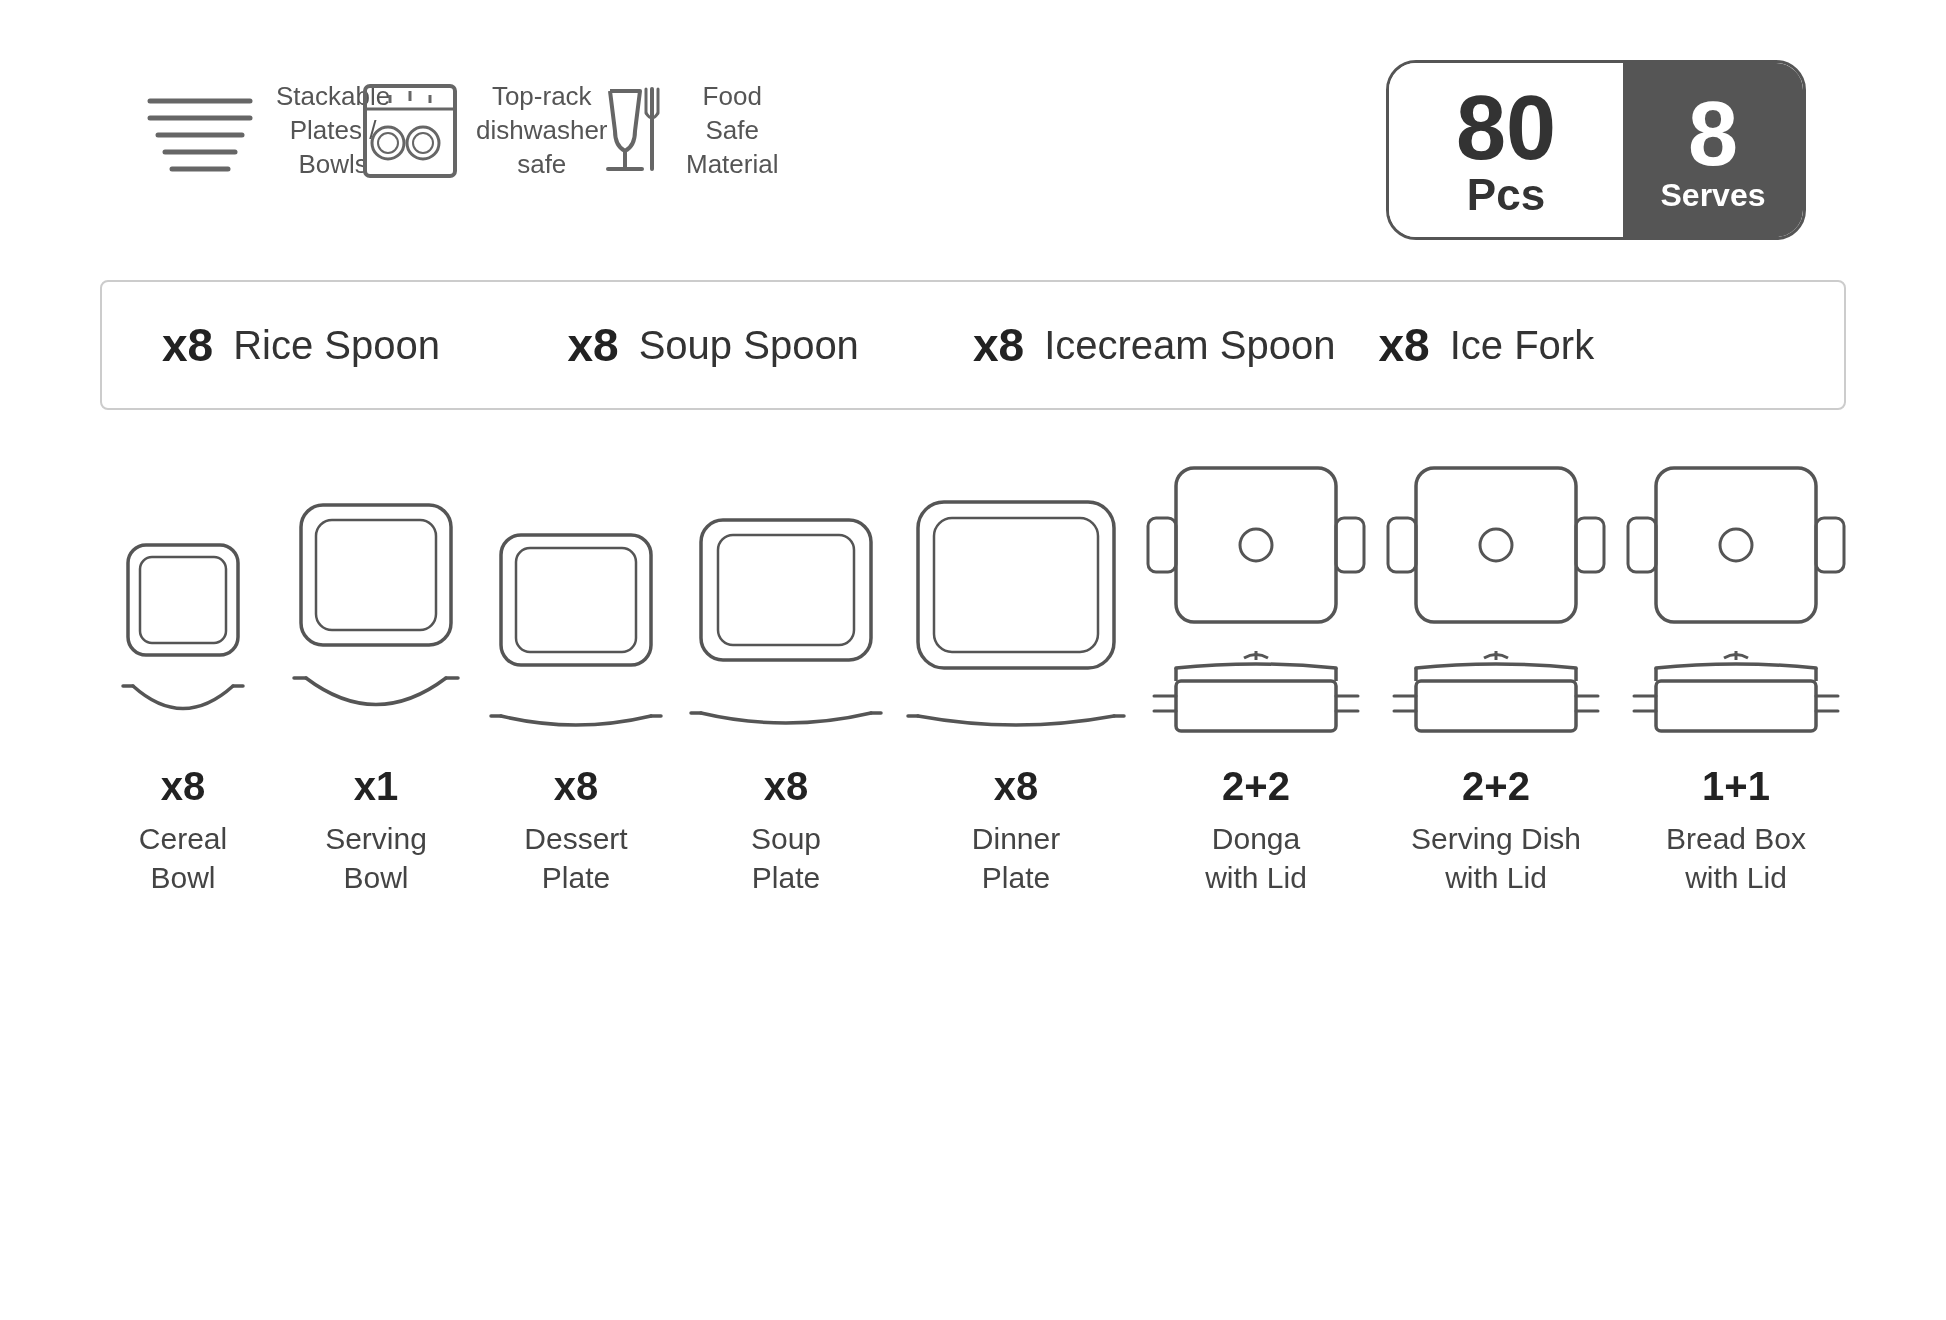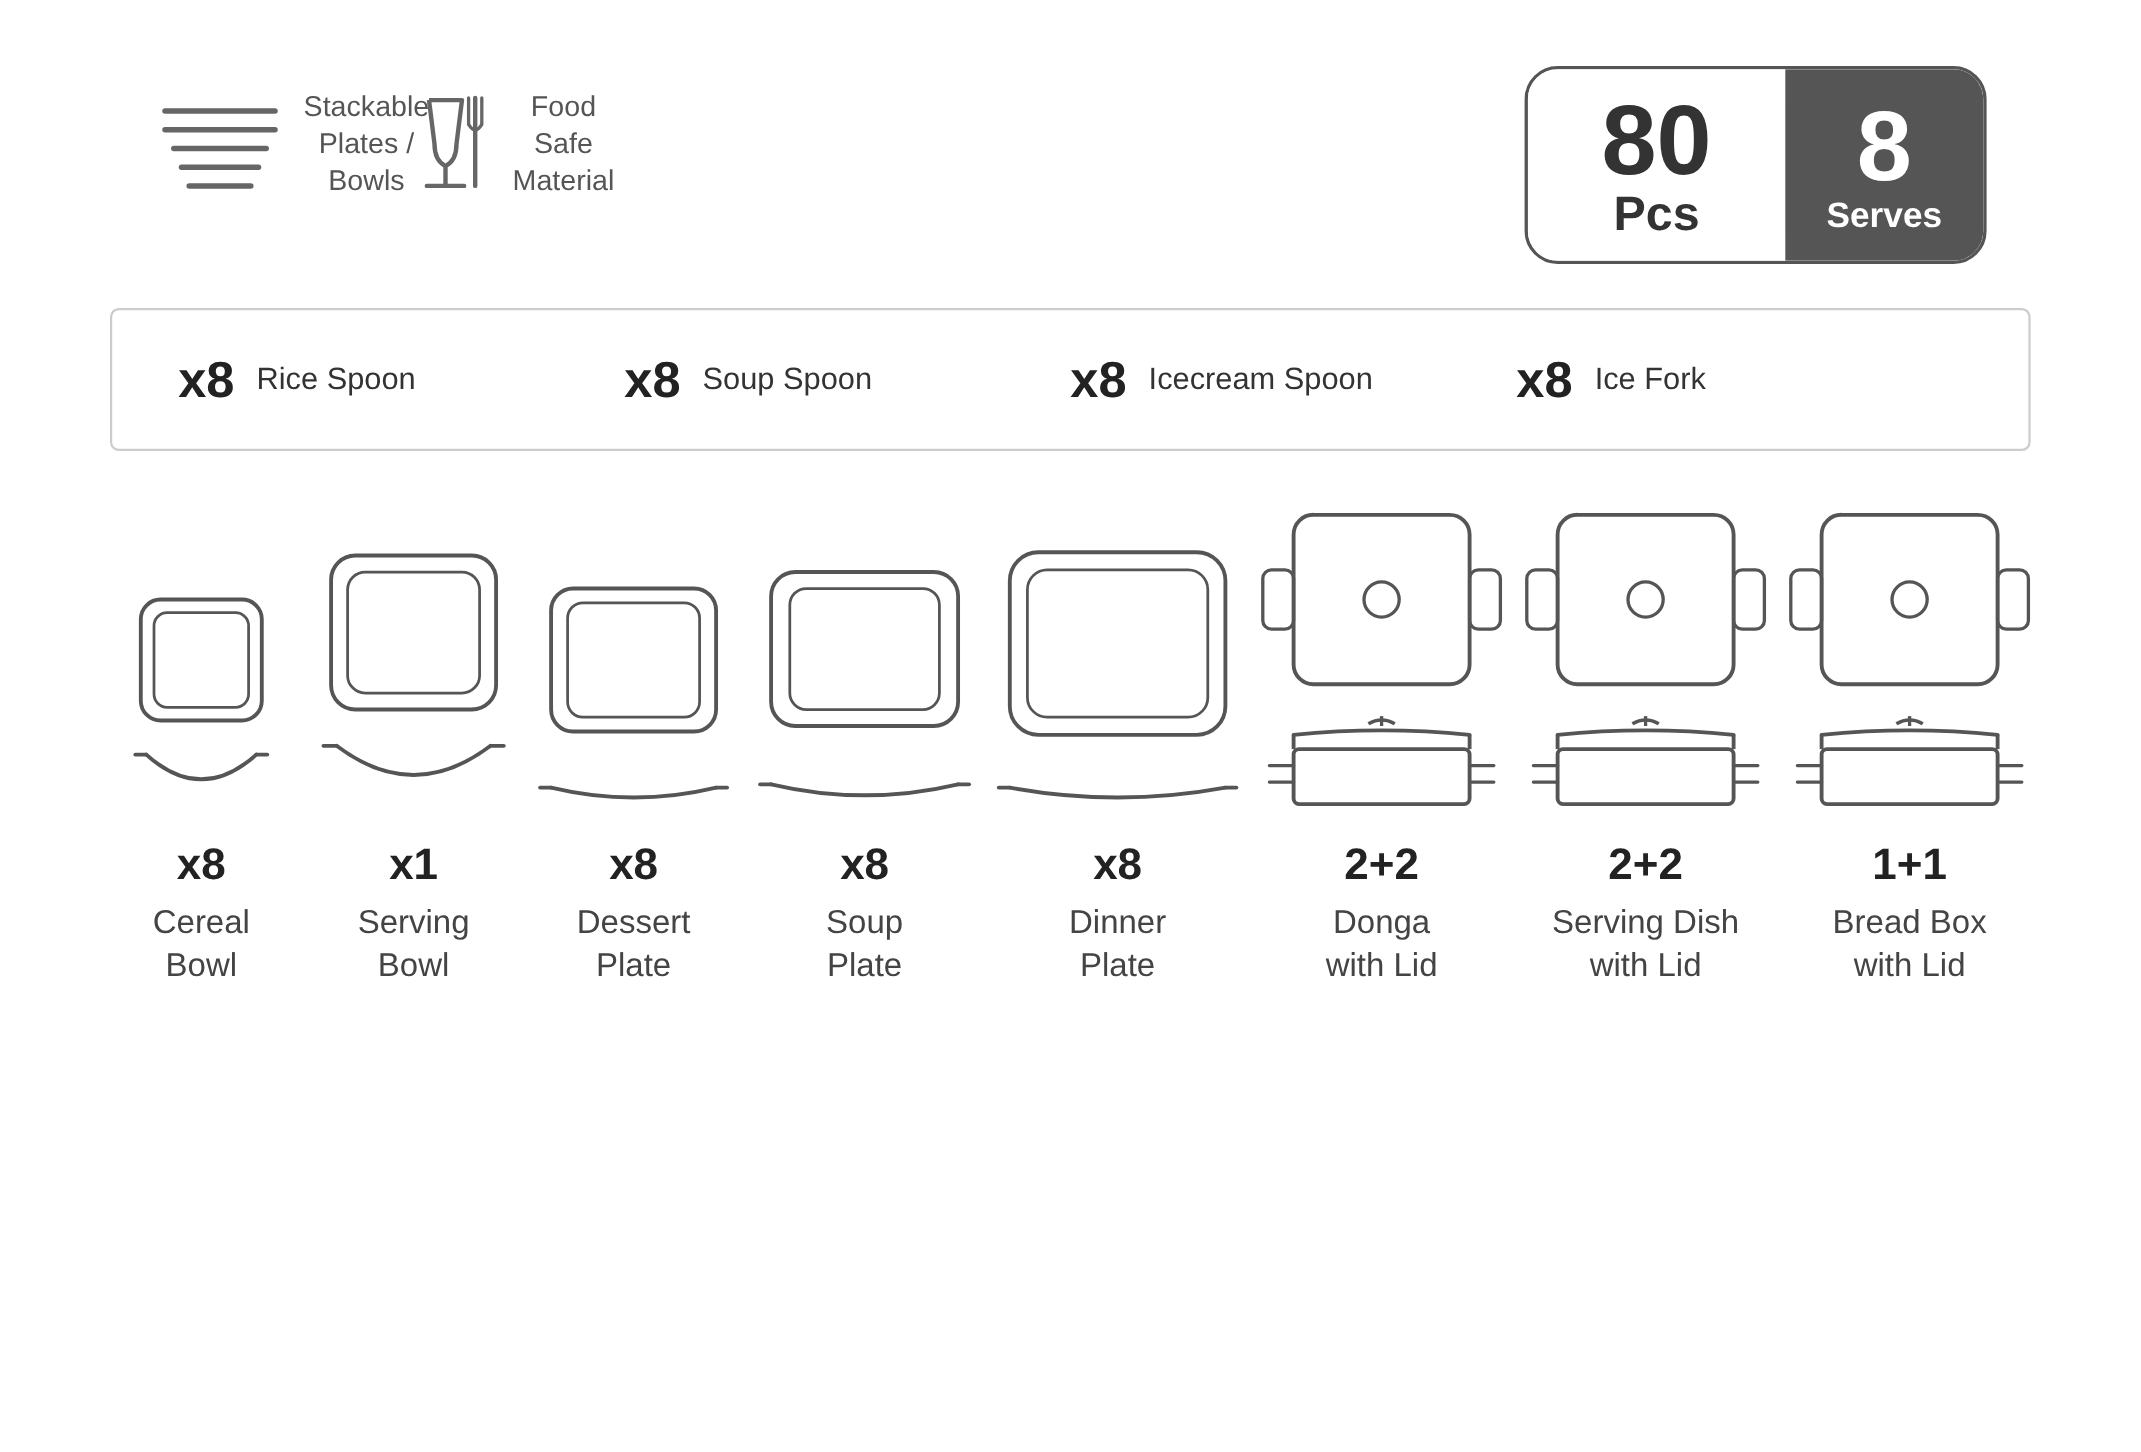--- a/index.html
+++ b/index.html
@@ -123,21 +123,21 @@
       align-items: center;
       gap: 20px;
       flex: 1;
     }
     .utensil-qty {
       font-size: 46px;
       font-weight: 900;
       color: #222;
     }
     .utensil-name {
-      font-size: 28px;
+      font-size: 40px;
       color: #333;
     }
 
     
     .products-section {
       padding: 0 20px;
     }
     .products-grid {
       display: grid;
       grid-template-columns: repeat(8, 1fr);
@@ -189,20 +189,41 @@
             <line x1="10" y1="32" x2="110" y2="32" stroke="#666" stroke-width="5" stroke-linecap="round"></line>
             <line x1="18" y1="49" x2="102" y2="49" stroke="#666" stroke-width="5" stroke-linecap="round"></line>
             <line x1="25" y1="66" x2="95" y2="66" stroke="#666" stroke-width="5" stroke-linecap="round"></line>
             <line x1="32" y1="83" x2="88" y2="83" stroke="#666" stroke-width="5" stroke-linecap="round"></line>
           </svg>
         </div>
         <div class="feature-label" style="white-space:pre-line">Stackable
 Plates / Bowls</div>
       </div>
 
+      <div class="feature-item">
+        <div class="feature-icon">
+          <svg width="100" height="100" viewBox="0 0 100 100">
+
+            <rect x="5" y="5" width="90" height="90" rx="5" ry="5" fill="none" stroke="#666" stroke-width="4"></rect>
+
+            <line x1="5" y1="28" x2="95" y2="28" stroke="#666" stroke-width="3"></line>
+
+            <line x1="30" y1="14" x2="30" y2="22" stroke="#666" stroke-width="3"></line>
+            <line x1="50" y1="10" x2="50" y2="20" stroke="#666" stroke-width="3"></line>
+            <line x1="70" y1="14" x2="70" y2="22" stroke="#666" stroke-width="3"></line>
+
+            <circle cx="28" cy="62" r="16" fill="none" stroke="#666" stroke-width="3"></circle>
+            <circle cx="28" cy="62" r="10" fill="none" stroke="#666" stroke-width="2"></circle>
+            <circle cx="63" cy="62" r="16" fill="none" stroke="#666" stroke-width="3"></circle>
+            <circle cx="63" cy="62" r="10" fill="none" stroke="#666" stroke-width="2"></circle>
+          </svg>
+        </div>
+        <div class="feature-label" style="white-space:pre-line">Top-rack
+dishwasher safe</div>
+      </div>
 
       <div class="feature-item">
         <div class="feature-icon">
           <svg width="90" height="100" viewBox="0 0 90 100">
 
             <path d="M30 10 L60 10 L55 50 Q55 65 45 70 L45 88" fill="none" stroke="#666" stroke-width="4" stroke-linejoin="round"></path>
             <path d="M30 10 L35 50 Q35 65 45 70" fill="none" stroke="#666" stroke-width="4"></path>
             <line x1="28" y1="88" x2="62" y2="88" stroke="#666" stroke-width="4" stroke-linecap="round"></line>
 
             <line x1="72" y1="8" x2="72" y2="88" stroke="#666" stroke-width="4" stroke-linecap="round"></line>

